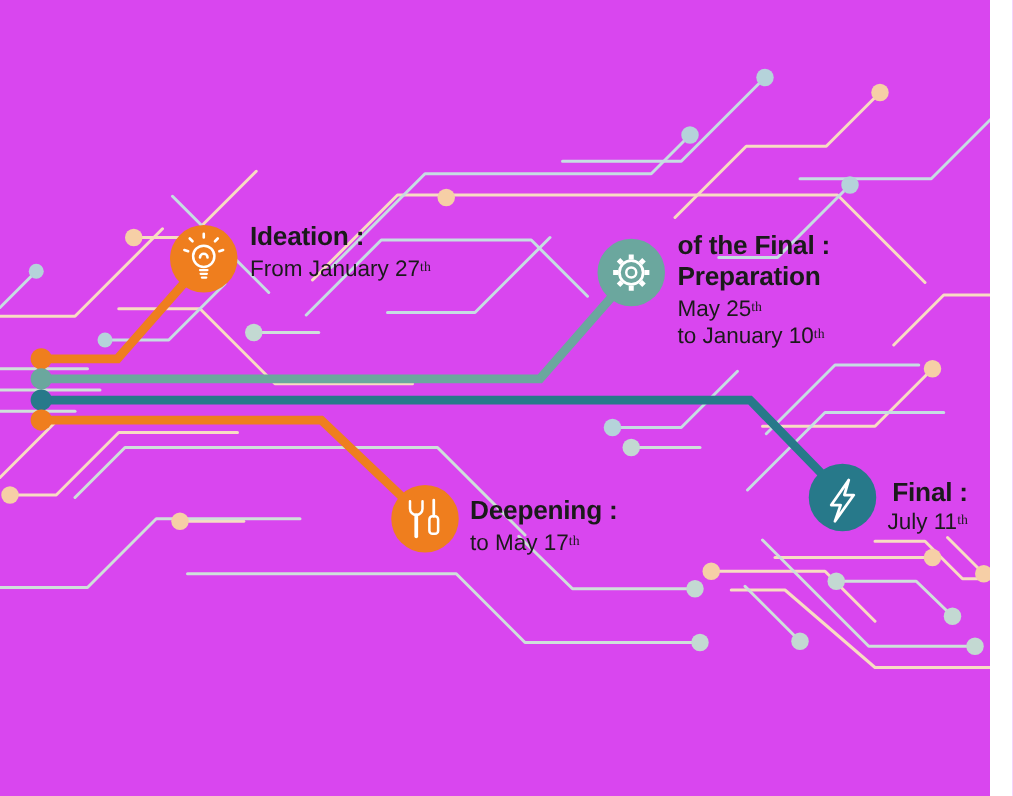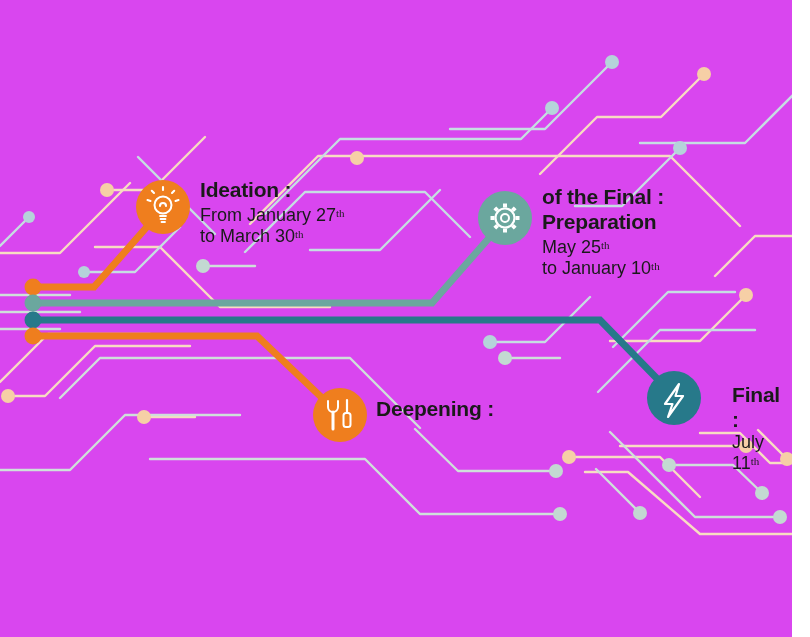--- a/index.html
+++ b/index.html
@@ -156,34 +156,34 @@
       <g class="icon">
         <path d="M679,384 L665,404 h7.5 L668,417 L683,396 h-7.5 Z" stroke-width="2.2"></path>
       </g>
     </g>
   </svg>
 
   <div class="label" style="left:200px;top:177px;">
     <div class="title">Ideation :</div>
     <div class="gap"></div>
     <div class="date"><span>From January 27</span><sup>th</sup></div>
-    <div class="date"><span>to March 30</span><sup>th</sup></div>
   </div>
 
   <div class="label" style="left:542px;top:184px;">
     <div class="title">of the Final :</div>
     <div class="title">Preparation</div>
     <div class="gap"></div>
     <div class="date"><span>May 25</span><sup>th</sup></div>
     <div class="date"><span>to January 10</span><sup>th</sup></div>
   </div>
 
   <div class="label" style="left:376px;top:396px;">
     <div class="title">Deepening :</div>
     <div class="gap"></div>
+    <div class="date"><span>to May 17</span><sup>th</sup></div>
   </div>
 
-  <div class="label" style="left:732px;top:382px;">
+  <div class="label" style="left:710px;top:382px;text-align:right;">
     <div class="title">Final :</div>
     <div class="date"><span>July 11</span><sup>th</sup></div>
   </div>
 
 </div>
 
 </body></html>

